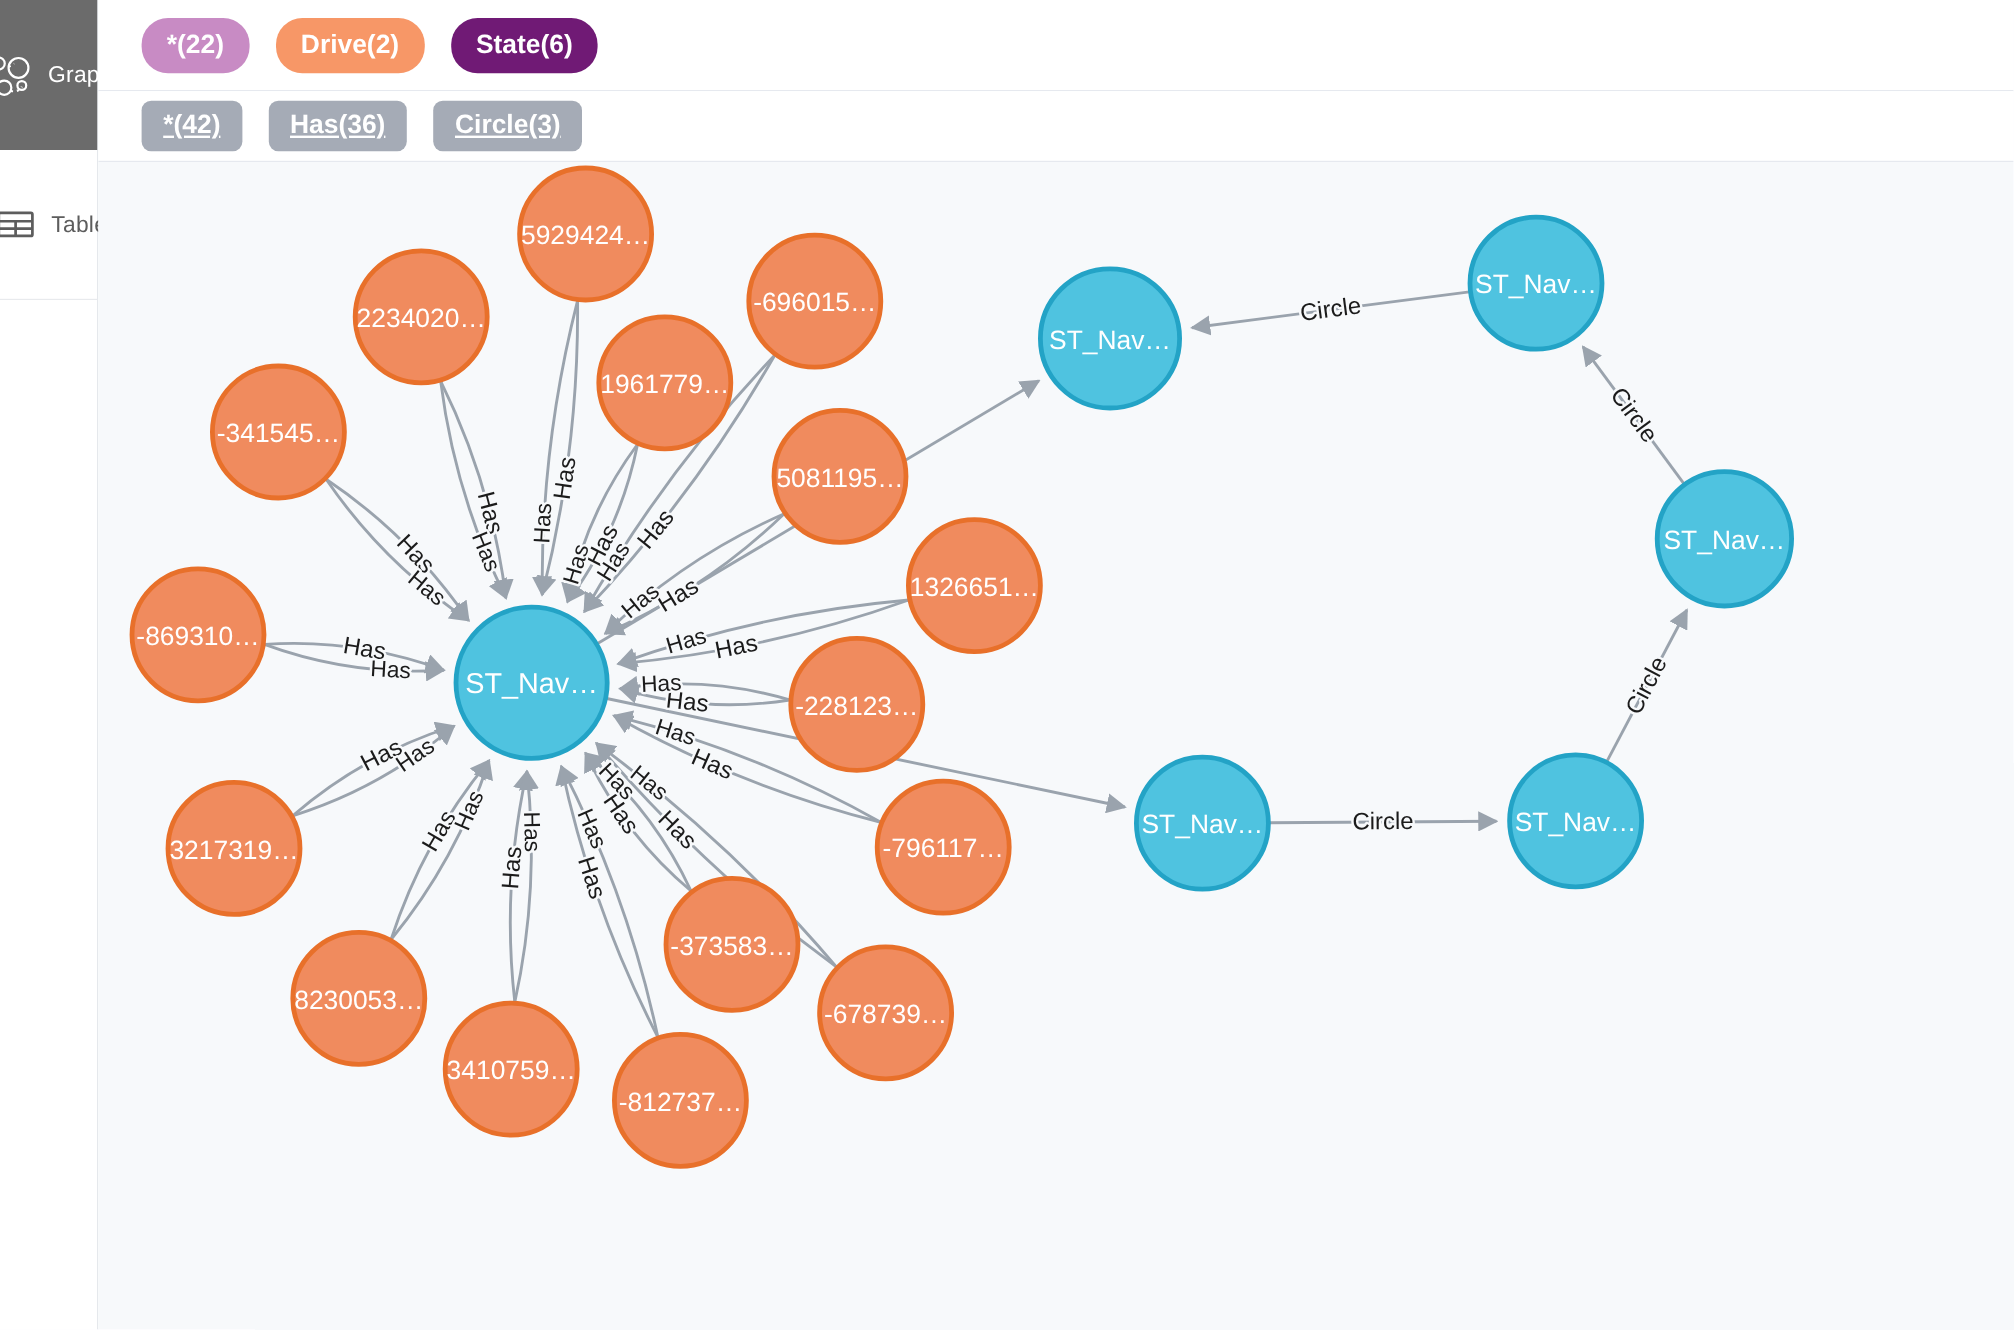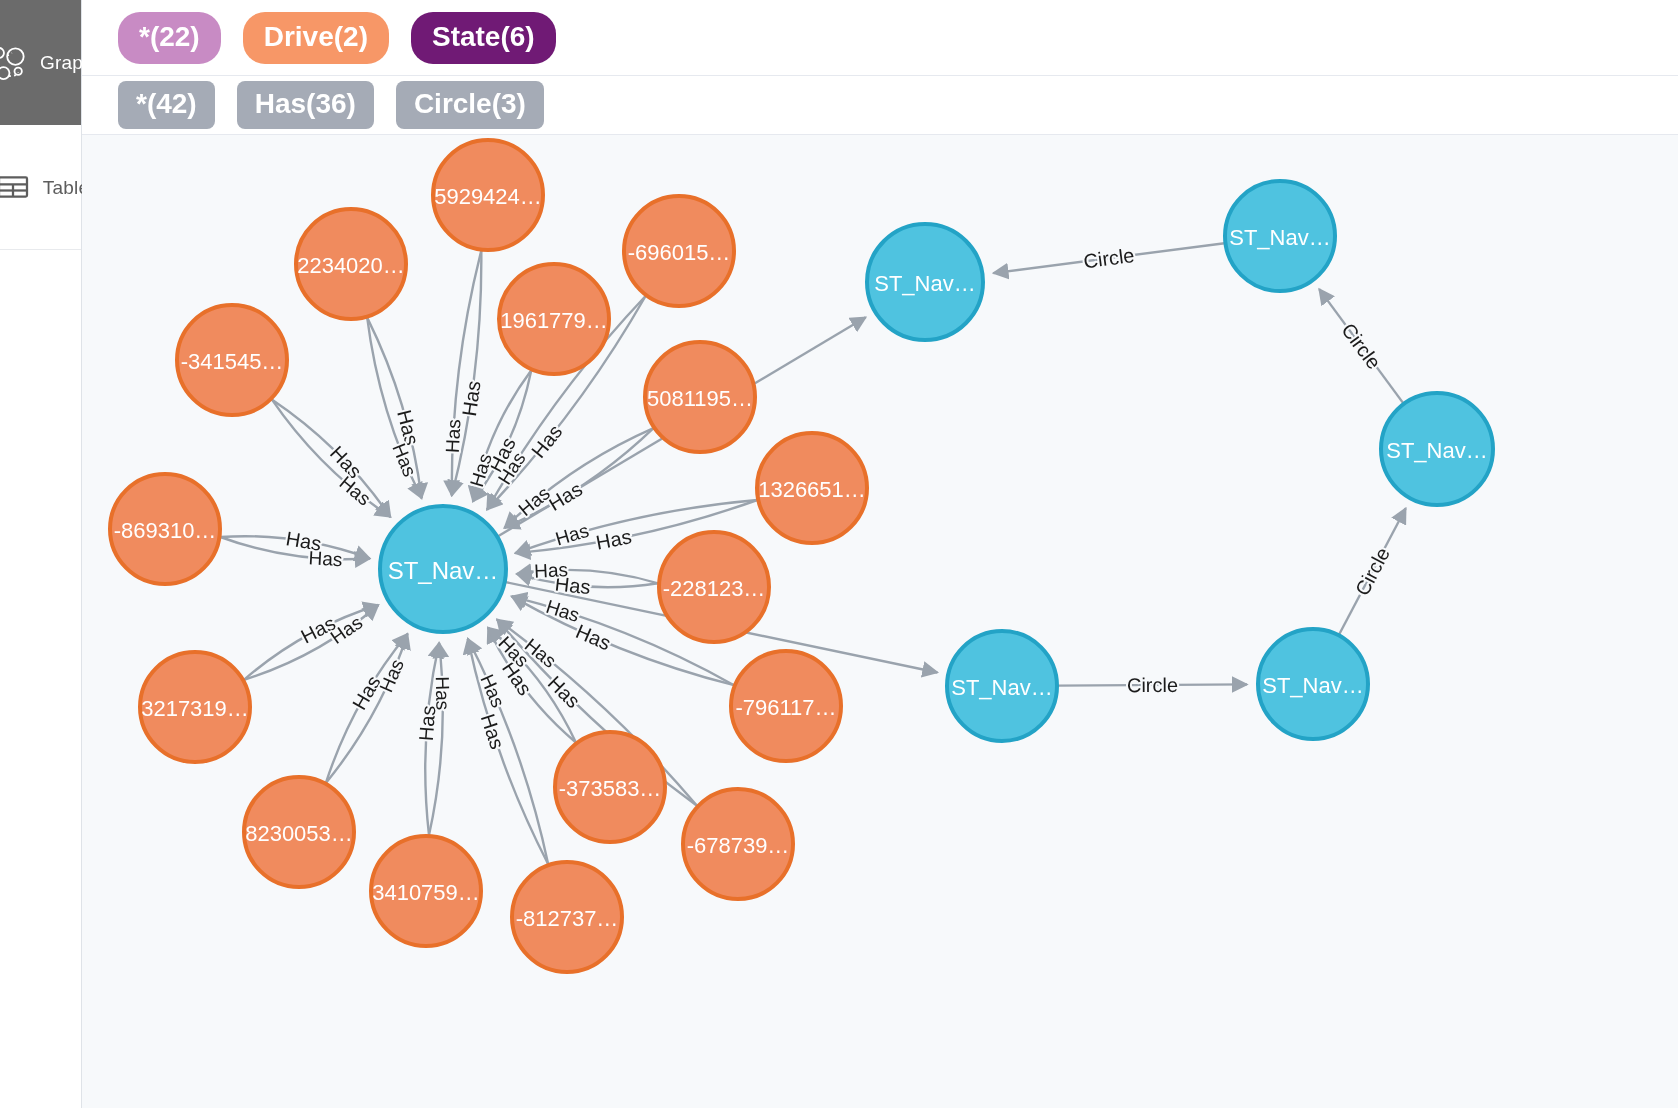--- a/index.html
+++ b/index.html
@@ -89,33 +89,34 @@
     height: 59px;
     border-bottom: 1px solid #e6e9ef;
   }
 
   .pill {
     display: inline-flex;
     align-items: center;
     justify-content: center;
     color: #ffffff;
     font-weight: bold;
-    font-size: 28px;
+    font-size: 22px;
     line-height: 1;
     white-space: nowrap;
     cursor: pointer;
     user-select: none;
   }
   .pill.node-pill {
     border-radius: 22px;
     padding: 11px 21px 13px 21px;
   }
   .pill.rel-pill {
     border-radius: 8px;
     padding: 9px 18px 11px 18px;
+    text-decoration: underline;
   }
 
   
   #canvas {
     flex: 1;
     position: relative;
     background: #f7f9fb;
     overflow: hidden;
   }
   #graph-svg {

